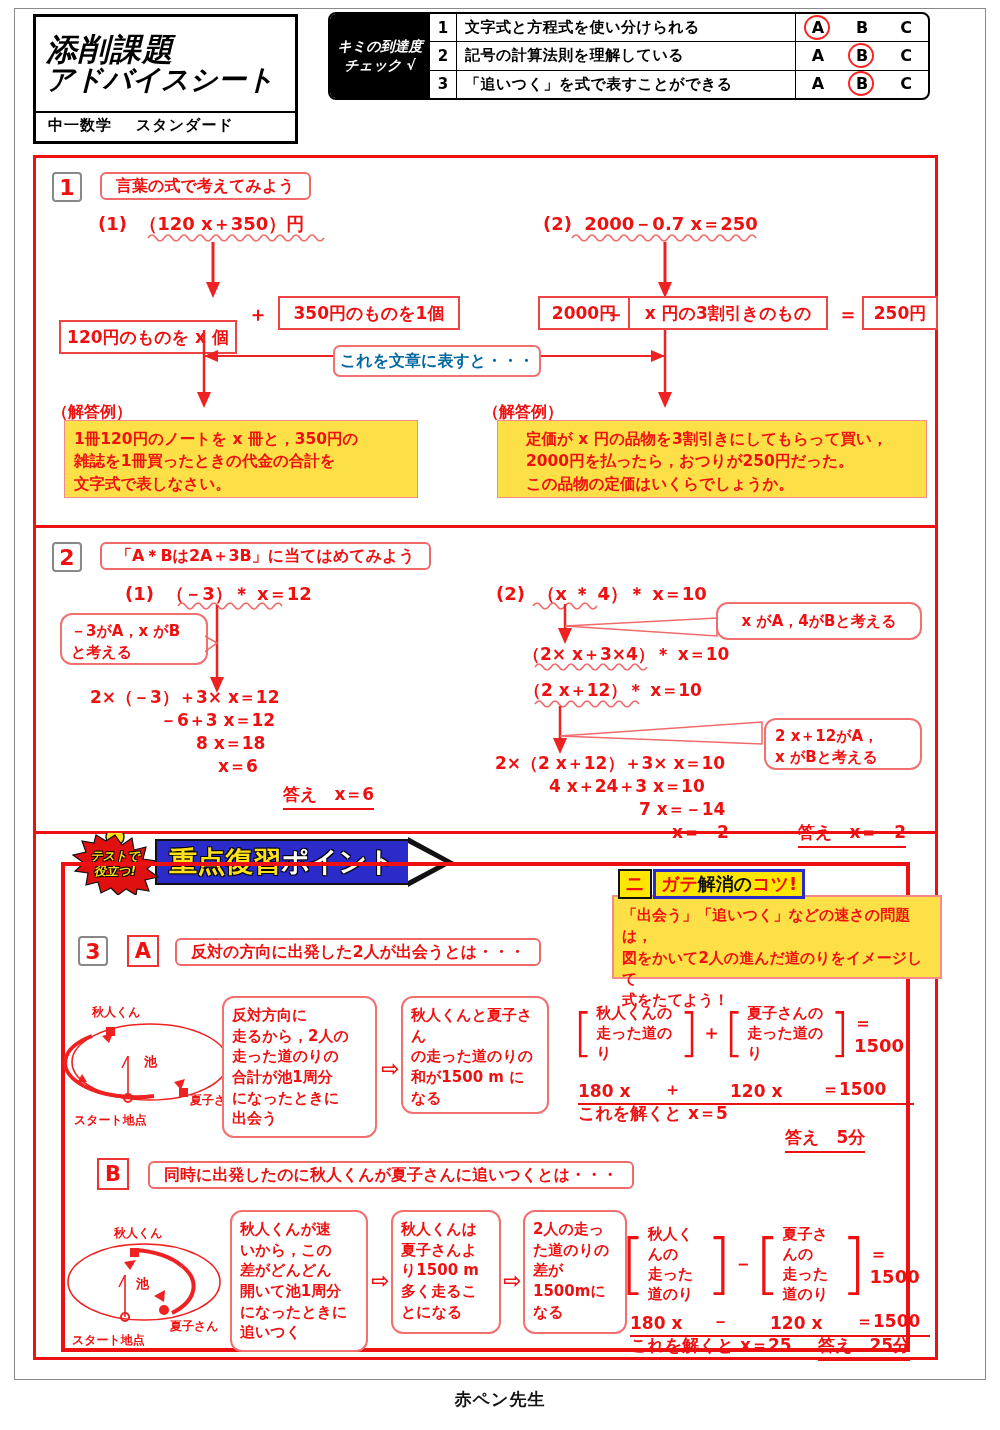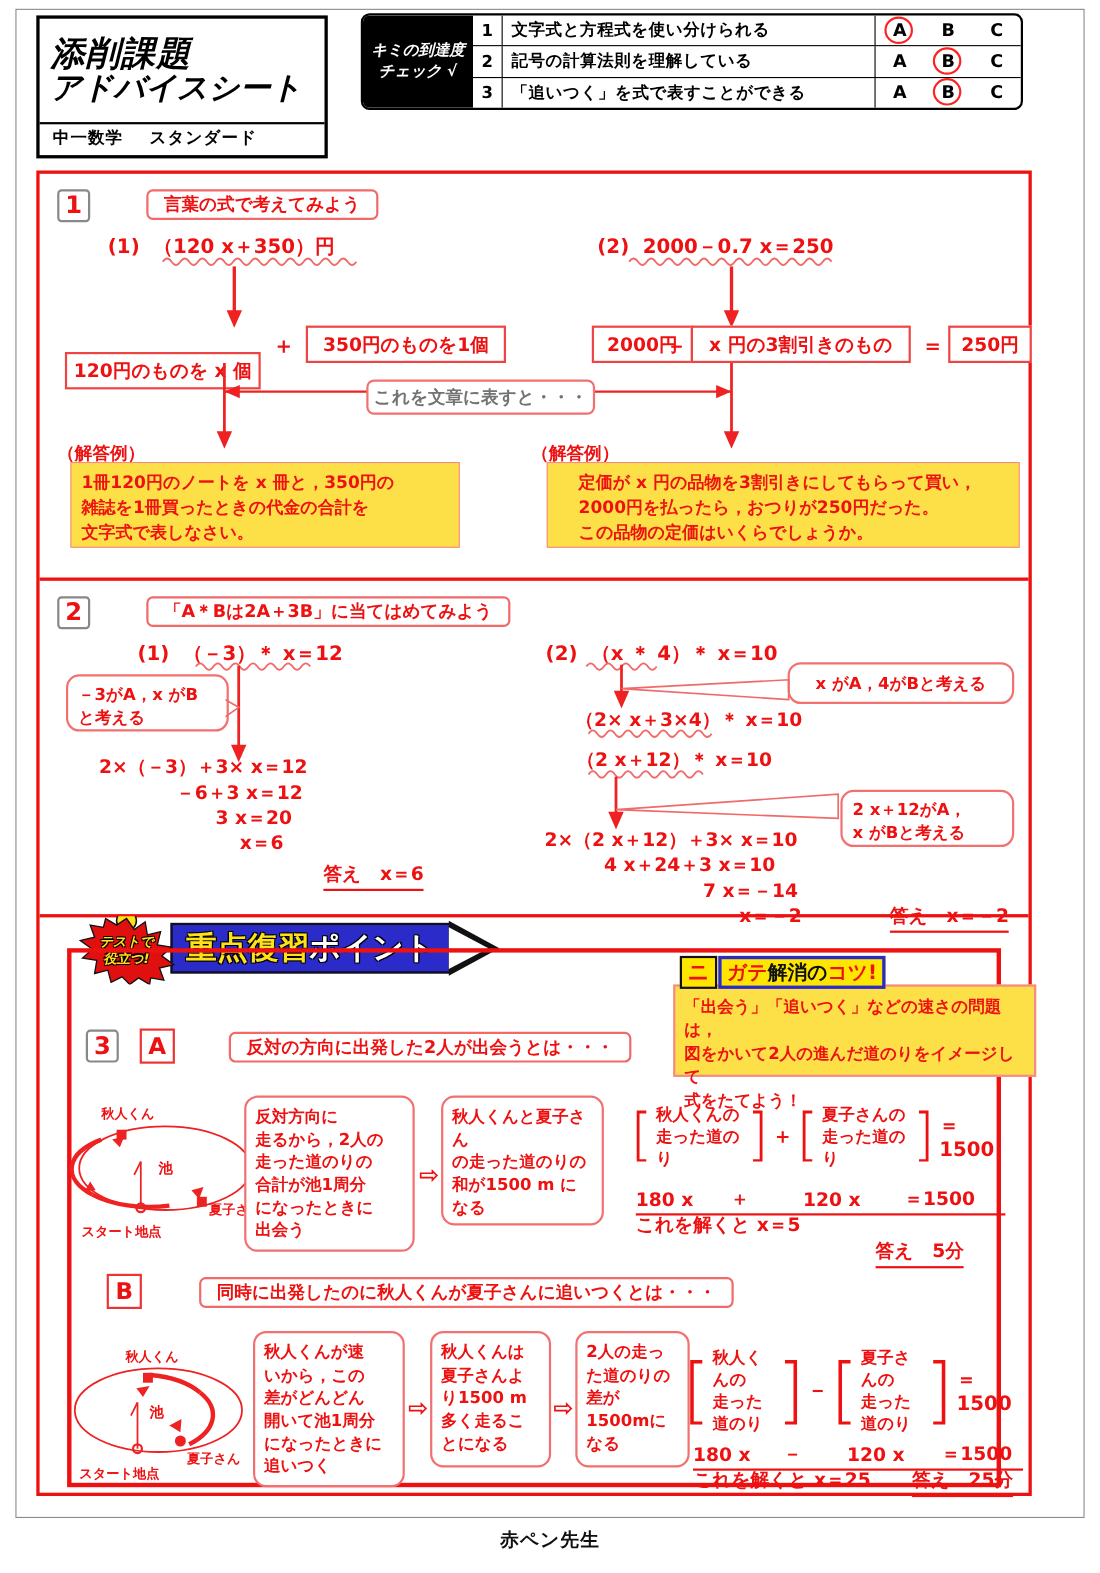--- a/index.html
+++ b/index.html
@@ -73,21 +73,21 @@
 
   
   .secnum{
     width:30px;height:30px;border:2px solid #888;border-radius:4px;
     background:#fff;color:#ee1111;font-weight:bold;font-size:22px;
     display:flex;align-items:center;justify-content:center;box-sizing:border-box;
   }
   .sechead{
     height:28px;border:2px solid #f06a6a;border-radius:6px;background:#fff;
     display:flex;align-items:center;justify-content:center;padding:0 14px;
-    color:#ee1111;font-weight:bold;font-size:16px;box-sizing:border-box;white-space:nowrap;margin-left:33px;
+    color:#ee1111;font-weight:bold;font-size:16px;box-sizing:border-box;white-space:nowrap;
   }
 
   .prob-label{color:#ee1111;font-weight:bold;font-size:18px;white-space:nowrap;}
 
   .sqbox{
     border:2px solid #ee4444;background:#fff;color:#ee1111;
     font-weight:bold;font-size:17px;display:flex;align-items:center;justify-content:center;
     box-sizing:border-box;white-space:nowrap;
   }
   .op{color:#ee1111;font-weight:bold;font-size:20px;}
@@ -98,21 +98,21 @@
     padding:7px 9px;box-sizing:border-box;
   }
   .kaitou{color:#ee1111;font-weight:bold;font-size:16px;white-space:nowrap;}
 
   .callout{
     border:2px solid #f27070;border-radius:12px;background:#fff;
     color:#ee1111;font-weight:bold;font-size:15px;line-height:1.4;
     padding:6px 9px;box-sizing:border-box;
   }
   .eqline{color:#ee1111;font-weight:bold;font-size:17px;white-space:nowrap;}
-  .answer-u{color:#ee1111;font-weight:bold;font-size:17px;border-bottom:2px solid #ee1111;padding-bottom:2px;white-space:nowrap;margin-left:11px;}
+  .answer-u{color:#ee1111;font-weight:bold;font-size:17px;border-bottom:2px solid #ee1111;padding-bottom:2px;white-space:nowrap;}
   svg.sq{position:absolute;overflow:visible;}
 
   
   #banner-wrap{position:absolute;left:60px;top:833px;width:420px;height:60px;}
   #banner-body{
     position:absolute;left:95px;top:6px;width:255px;height:46px;
     background:#2b2bc9;border:2px solid #111;box-sizing:border-box;
     display:flex;align-items:center;justify-content:center;
   }
   #banner-tip{
@@ -282,21 +282,21 @@
 
   <svg class="abs" style="left:190px;top:330px;" width="490" height="78">
     <line x1="14" y1="0" x2="14" y2="66" stroke="#ee2222" stroke-width="2.5"></line>
     <polygon points="14,78 7,62 21,62" fill="#ee2222"></polygon>
     <line x1="475" y1="0" x2="475" y2="66" stroke="#ee2222" stroke-width="2.5"></line>
     <polygon points="475,78 468,62 482,62" fill="#ee2222"></polygon>
     <line x1="14" y1="26" x2="475" y2="26" stroke="#ee2222" stroke-width="2"></line>
     <polygon points="14,26 28,20 28,32" fill="#ee2222"></polygon>
     <polygon points="475,26 461,20 461,32" fill="#ee2222"></polygon>
   </svg>
-  <div class="abs rrnd ctr" style="left:333px;top:345px;width:204px;height:28px;color:#737373;font-weight:bold;font-size:16px;border-radius:7px;">これを文章に表すと・・・</div>
+  <div class="abs rrnd ctr" style="left:333px;top:345px;width:204px;height:28px;color:#0369a1;font-weight:bold;font-size:16px;border-radius:7px;">これを文章に表すと・・・</div>
 
   <div class="abs kaitou" style="left:52px;top:402px;">（解答例）</div>
   <div class="abs ansbox" style="left:64px;top:420px;width:354px;height:78px;white-space:pre-line;">1冊120円のノートを x 冊と，350円の
 雑誌を1冊買ったときの代金の合計を
 文字式で表しなさい。</div>
 
   <div class="abs kaitou" style="left:483px;top:402px;">（解答例）</div>
   <div class="abs ansbox" style="left:497px;top:420px;width:430px;height:78px;white-space:pre-line;padding-left:28px;">定価が x 円の品物を3割引きにしてもらって買い，
 2000円を払ったら，おつりが250円だった。
 この品物の定価はいくらでしょうか。</div>
@@ -315,21 +315,21 @@
   </svg>
   <div class="abs callout" style="left:60px;top:613px;width:148px;height:52px;white-space:pre-line;">－3がA，x がB
 と考える</div>
   <svg class="abs" style="left:205px;top:605px;" width="40" height="88">
     <line x1="12" y1="0" x2="12" y2="74" stroke="#ee2222" stroke-width="2.5"></line>
     <polygon points="12,88 5,72 19,72" fill="#ee2222"></polygon>
     <path d="M12 38 L-2 30 L-2 48 Z" fill="none" stroke="#f06a6a" stroke-width="1.5"></path>
   </svg>
   <div class="abs eqline" style="left:90px;top:686px;">2×（－3）＋3× x＝12</div>
   <div class="abs eqline" style="left:160px;top:709px;">－6＋3 x＝12</div>
-  <div class="abs eqline" style="left:196px;top:732px;">3 x＝20</div>
+  <div class="abs eqline" style="left:196px;top:732px;">8 x＝18</div>
   <div class="abs eqline" style="left:218px;top:755px;text-align:right;">x＝6</div>
   <div class="abs answer-u" style="left:283px;top:783px;">答え　x＝6</div>
 
   <div class="abs prob-label" style="left:496px;top:582px;">
     <span>(2)</span>
     <span style="margin-left:6px">（x ＊ 4）＊ x＝10</span>
   </div>
   <svg class="sq" style="left:533px;top:600px;" width="66" height="10">
     <path d="M0 6 q4 -6 8 0 t8 0 t8 0 t8 0 t8 0 t8 0 t8 0 t8 0" fill="none" stroke="#f26b6b" stroke-width="1.6"></path>
   </svg>

